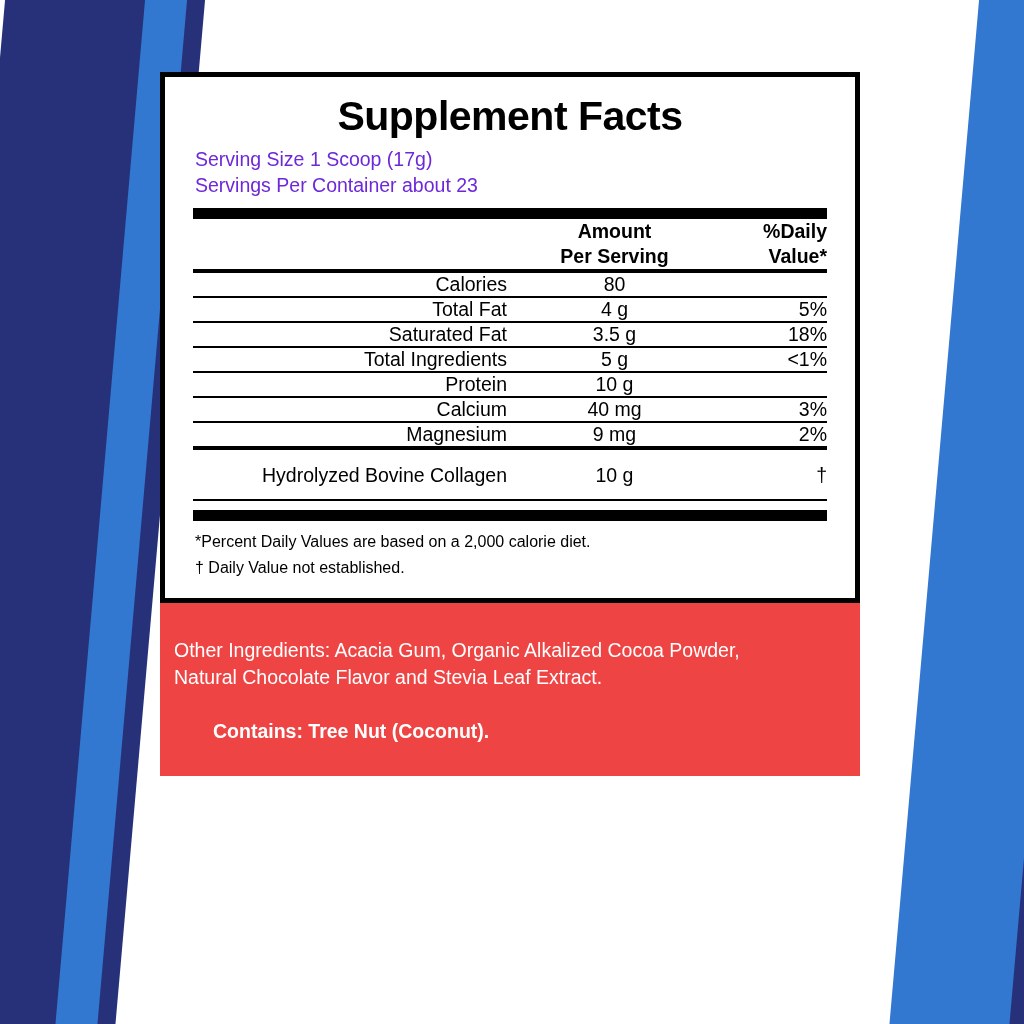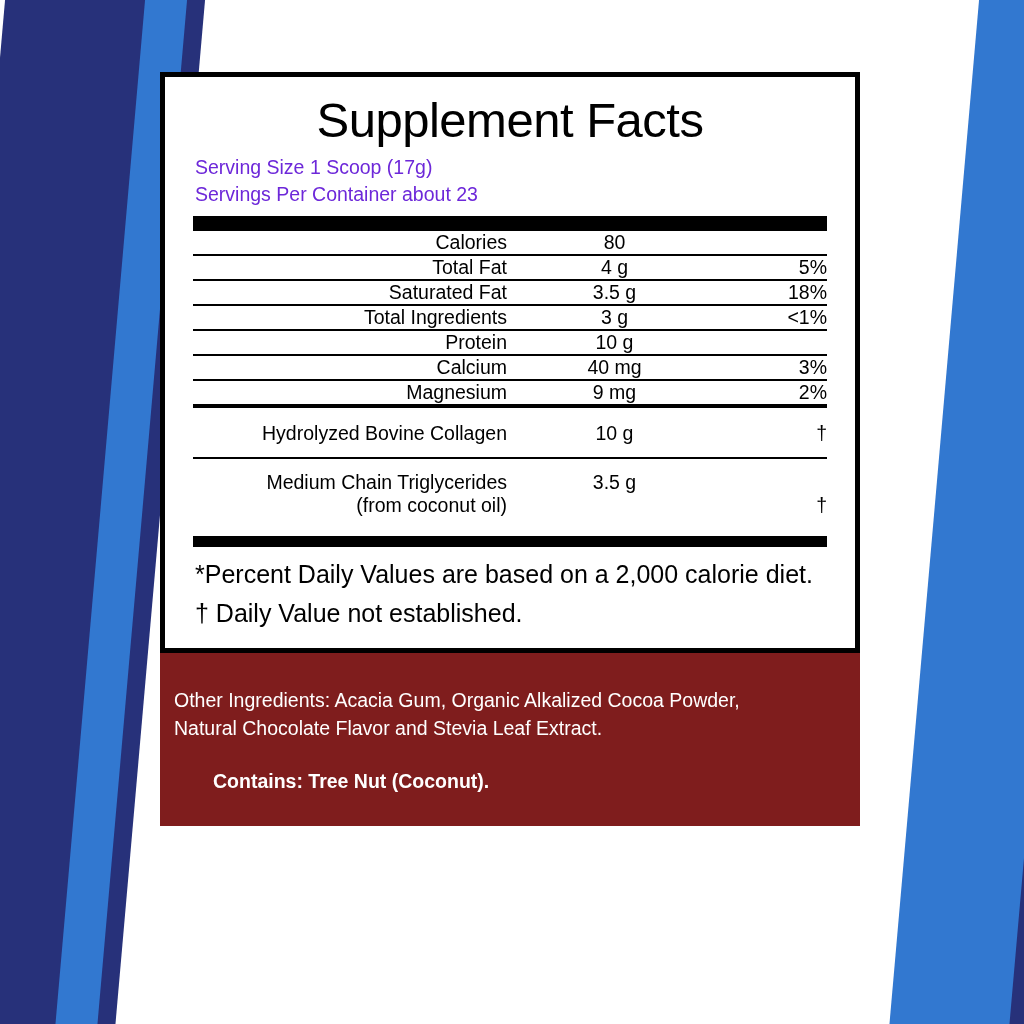--- a/index.html
+++ b/index.html
@@ -69,22 +69,22 @@
   }
 
   .facts-box {
     border: 5px solid #000000;
     padding: 12px 28px 14px 28px;
     box-sizing: border-box;
     background: #ffffff;
   }
 
   .facts-title {
-    font-size: 49px;
-    font-weight: normal;
+    font-size: 41px;
+    font-weight: bold;
     text-align: center;
     letter-spacing: -0.5px;
     line-height: 1.05;
     margin: 6px 0 8px 0;
     color: #000;
   }
 
   .serving-line {
     font-size: 19.5px;
     color: #6d28d9;
@@ -127,29 +127,29 @@
   .sep-row td {
     padding: 0;
   }
   .sep-row .line {
     height: 2px;
     background: #000;
     width: 100%;
   }
 
   .footnotes {
-    font-size: 25px;
+    font-size: 16px;
     line-height: 1.38;
     padding: 10px 0 4px 2px;
     color: #000;
   }
 
   
   .ingredients {
-    background: #7f1d1d;
+    background: #ef4444;
     color: #ffffff;
     padding: 34px 14px 30px 14px;
     font-size: 19.5px;
     line-height: 1.42;
     box-sizing: border-box;
   }
   .ingredients .contains {
     font-weight: bold;
     margin-top: 26px;
     margin-left: 39px;
@@ -171,20 +171,31 @@
 
     <div class="facts-title">Supplement Facts</div>
 
     <div class="serving-line">Serving Size 1 Scoop (17g)</div>
     <div class="serving-line">Servings Per Container about 23</div>
 
     <div class="rule-thick"></div>
 
     <table class="facts">
       <tbody>
+          <tr>
+        <td class="col-name hdr-cell"></td>
+        <td class="col-amt hdr-cell">
+          <div>Amount</div>
+          <div>Per Serving</div>
+        </td>
+        <td class="col-dv hdr-cell">
+          <div>%Daily</div>
+          <div>Value*</div>
+        </td>
+      </tr>
       <tr class="sep-row">
         <td colspan="3">
               <div class="line" style="height:4px;"></div>
             </td>
       </tr>
 
       <tr>
         <td class="col-name row-cell">Calories</td>
         <td class="col-amt row-cell">80</td>
         <td class="col-dv row-cell"></td>
@@ -212,21 +223,21 @@
         <td class="col-dv row-cell">18%</td>
       </tr>
       <tr class="sep-row">
             <td colspan="3">
               <div class="line"></div>
             </td>
           </tr>
 
       <tr>
         <td class="col-name row-cell">Total Ingredients</td>
-        <td class="col-amt row-cell">3 g</td>
+        <td class="col-amt row-cell">5 g</td>
         <td class="col-dv row-cell">&lt;1%</td>
       </tr>
       <tr class="sep-row">
             <td colspan="3">
               <div class="line"></div>
             </td>
           </tr>
 
       <tr>
         <td class="col-name row-cell">Protein</td>
@@ -265,28 +276,20 @@
         <td class="col-name row-cell indent-sm" style="padding-top:8px;padding-bottom:12px;">Hydrolyzed Bovine Collagen</td>
         <td class="col-amt row-cell" style="padding-top:14px;padding-bottom:12px;">10 g</td>
         <td class="col-dv row-cell" style="padding-top:14px;padding-bottom:12px;">†</td>
       </tr>
       <tr class="sep-row">
             <td colspan="3">
               <div class="line"></div>
             </td>
           </tr>
 
-      <tr>
-        <td class="col-name row-cell" style="padding-top:12px;padding-bottom:10px;">
-          <div>Medium Chain Triglycerides</div>
-          <div>(from coconut oil)</div>
-        </td>
-        <td class="col-amt row-cell" style="vertical-align:top;padding-top:12px;">3.5 g</td>
-        <td class="col-dv row-cell" style="padding-bottom:10px;">†</td>
-      </tr>
     </tbody>
       </table>
 
     <div class="rule-thick"></div>
 
     <div class="footnotes">*Percent Daily Values are based on a 2,000 calorie diet.</div>
     <div class="footnotes" style="padding-top:0;">† Daily Value not established.</div>
 
   </div>
 

